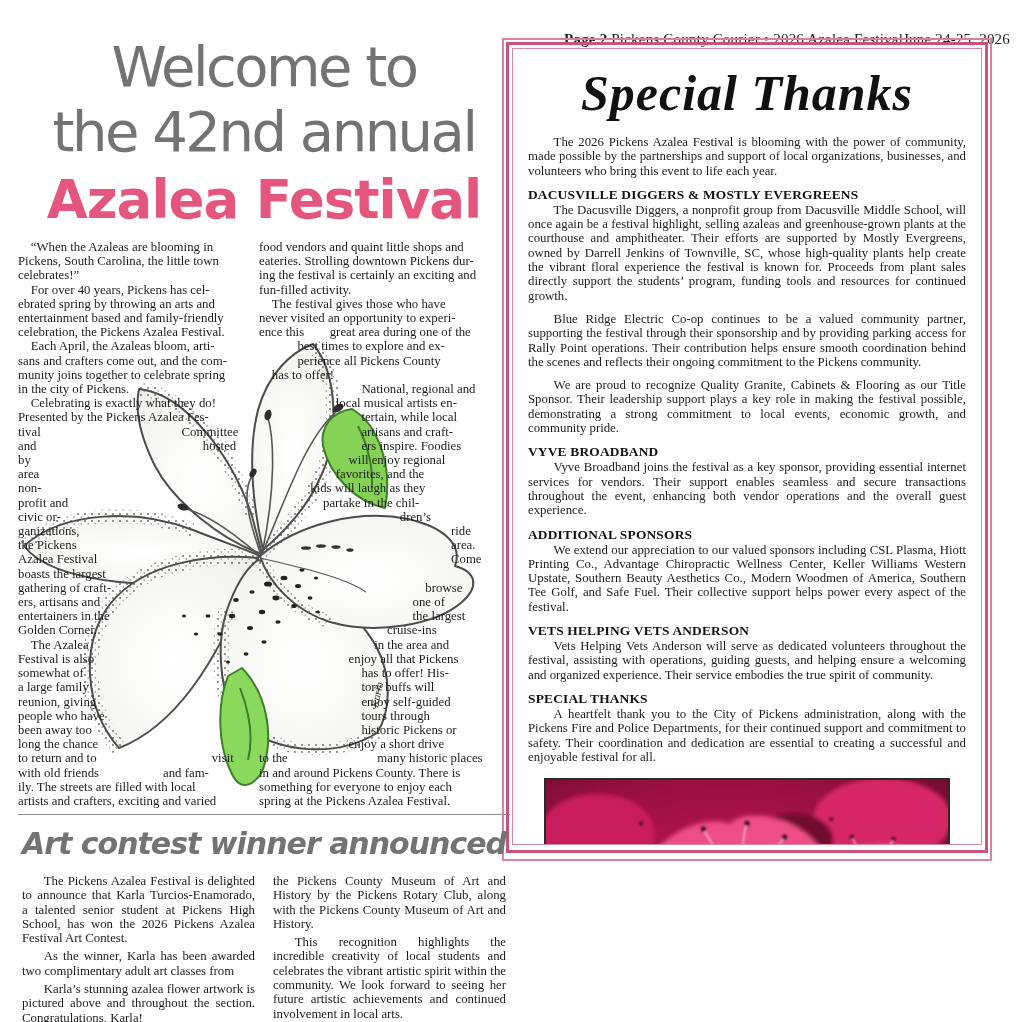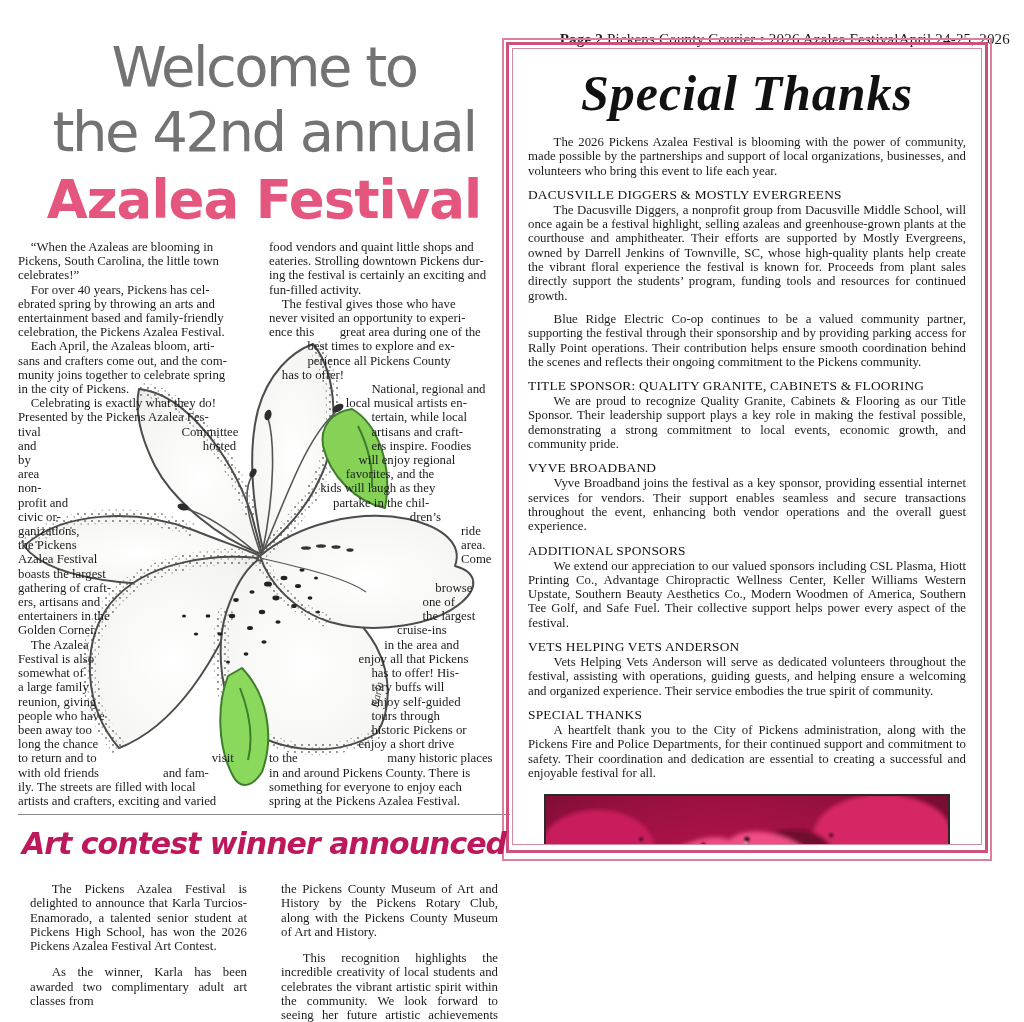--- a/index.html
+++ b/index.html
@@ -13,56 +13,56 @@
   .folio .b{font-weight:bold;}
   
   .left-region{position:absolute;left:18px;top:34px;width:492px;}
   .headline{font-family:"DejaVu Sans","Liberation Sans",sans-serif;
     text-align:center;color:#737373;font-weight:400;
     font-size:56px;line-height:65px;letter-spacing:-2.5px;}
   .headline-accent{font-family:"DejaVu Sans","Liberation Sans",sans-serif;
     text-align:center;font-weight:800;font-size:53px;line-height:60px;
     letter-spacing:-1px;margin-top:6px;}
   .article-cols{position:absolute;left:18px;top:240px;width:492px;
-    display:flex;gap:10px;z-index:2;}
+    display:flex;z-index:2;}
   .bodycol{width:241px;font-size:12.8px;line-height:14.2px;
     white-space:pre-line;}
   .flower-wrap{position:absolute;left:6px;top:316px;width:514px;height:496px;z-index:1;}
   .divider{position:absolute;left:18px;top:814px;width:492px;height:1px;background:#8a8a8a;}
   
   .art-section{position:absolute;left:18px;top:826px;width:492px;z-index:2;}
   .art-title{font-family:"DejaVu Sans","Liberation Sans",sans-serif;
     font-style:italic;font-weight:600;font-size:30px;letter-spacing:-1px;
-    text-align:center;color:#be185d;}
+    text-align:center;color:#737373;}
   .art-cols{display:flex;gap:10px;margin-top:9px;}
   .art-col{width:241px;font-size:12.8px;line-height:14.3px;text-align:justify;}
-  .art-col p{margin:12px;text-indent:1.7em;}
+  .art-col p{margin:4px;text-indent:1.7em;}
   .art-col p.noindent{text-indent:0;}
   
   .st-outer{position:absolute;left:502px;top:38px;width:490px;height:823px;
     border:2px solid #dd7f9e;box-sizing:border-box;}
   .st-mid{border:3px solid #c9537a;margin:2px;height:calc(100% - 14px);}
   .st-inner{border:1px solid #d489a2;margin:3px;height:calc(100% - 8px);
     padding:8px 15px;box-sizing:border-box;overflow:hidden;}
   .st-title{font-family:"Liberation Serif",serif;font-weight:bold;font-style:italic;
     font-size:50px;line-height:56px;text-align:center;letter-spacing:1px;
     margin:8px 0 14px;color:#111;}
   .st-intro{font-size:12.8px;line-height:14.3px;text-align:justify;text-indent:2em;}
   .st-section{margin-top:9px;}
-  .st-heading{font-size:13.4px;font-weight:normal;letter-spacing:.2px;color:#111;}
+  .st-heading{font-size:13.4px;font-weight:bold;letter-spacing:.2px;color:#111;}
   .st-body{font-size:12.8px;line-height:14.3px;text-align:justify;text-indent:2em;}
   .st-photo{display:block;margin:14px auto 0;width:406px;height:222px;
     border:2px solid #2a2a2a;box-sizing:border-box;}
 </style>
 </head>
 <body>
 
 <div class="folio">
   <div><span class="b">Page 2</span><span> Pickens County Courier • 2026 Azalea Festival</span></div>
-  <div>April 24-25, 2026</div>
+  <div>June 24-25, 2026</div>
 </div>
 
 <div class="left-region">
   <div class="headline">Welcome to</div>
   <div class="headline">the 42nd annual</div>
   <div class="headline-accent" style="color:#e4567d;">Azalea Festival</div>
 </div>
 
 <div class="flower-wrap">
   <svg width="514" height="496" viewBox="0 0 514 496" xmlns="http://www.w3.org/2000/svg">
@@ -269,21 +269,20 @@
     <div class="st-intro">The 2026 Pickens Azalea Festival is blooming with the power of community, made possible by the partnerships and support of local organizations, businesses, and volunteers who bring this event to life each year.</div>
 
     <div class="st-section">
       <div class="st-heading">DACUSVILLE DIGGERS &amp; MOSTLY EVERGREENS</div>
       <div class="st-body">The Dacusville Diggers, a nonprofit group from Dacusville Middle School, will once again be a festival highlight, selling azaleas and greenhouse-grown plants at the courthouse and amphitheater. Their efforts are supported by Mostly Evergreens, owned by Darrell Jenkins of Townville, SC, whose high-quality plants help create the vibrant floral experience the festival is known for. Proceeds from plant sales directly support the students’ program, funding tools and resources for continued growth.</div>
     </div>
     <div class="st-section">
       <div class="st-body">Blue Ridge Electric Co-op continues to be a valued community partner, supporting the festival through their sponsorship and by providing parking access for Rally Point operations. Their contribution helps ensure smooth coordination behind the scenes and reflects their ongoing commitment to the Pickens community.</div>
     </div>
     <div class="st-section">
-      <div class="st-heading">TITLE SPONSOR: QUALITY GRANITE, CABINETS &amp; FLOORING</div>
       <div class="st-body">We are proud to recognize Quality Granite, Cabinets &amp; Flooring as our Title Sponsor. Their leadership support plays a key role in making the festival possible, demonstrating a strong commitment to local events, economic growth, and community pride.</div>
     </div>
     <div class="st-section">
       <div class="st-heading">VYVE BROADBAND</div>
       <div class="st-body">Vyve Broadband joins the festival as a key sponsor, providing essential internet services for vendors. Their support enables seamless and secure transactions throughout the event, enhancing both vendor operations and the overall guest experience.</div>
     </div>
     <div class="st-section">
       <div class="st-heading">ADDITIONAL SPONSORS</div>
       <div class="st-body">We extend our appreciation to our valued sponsors including CSL Plasma, Hiott Printing Co., Advantage Chiropractic Wellness Center, Keller Williams Western Upstate, Southern Beauty Aesthetics Co., Modern Woodmen of America, Southern Tee Golf, and Safe Fuel. Their collective support helps power every aspect of the festival.</div>
     </div>

